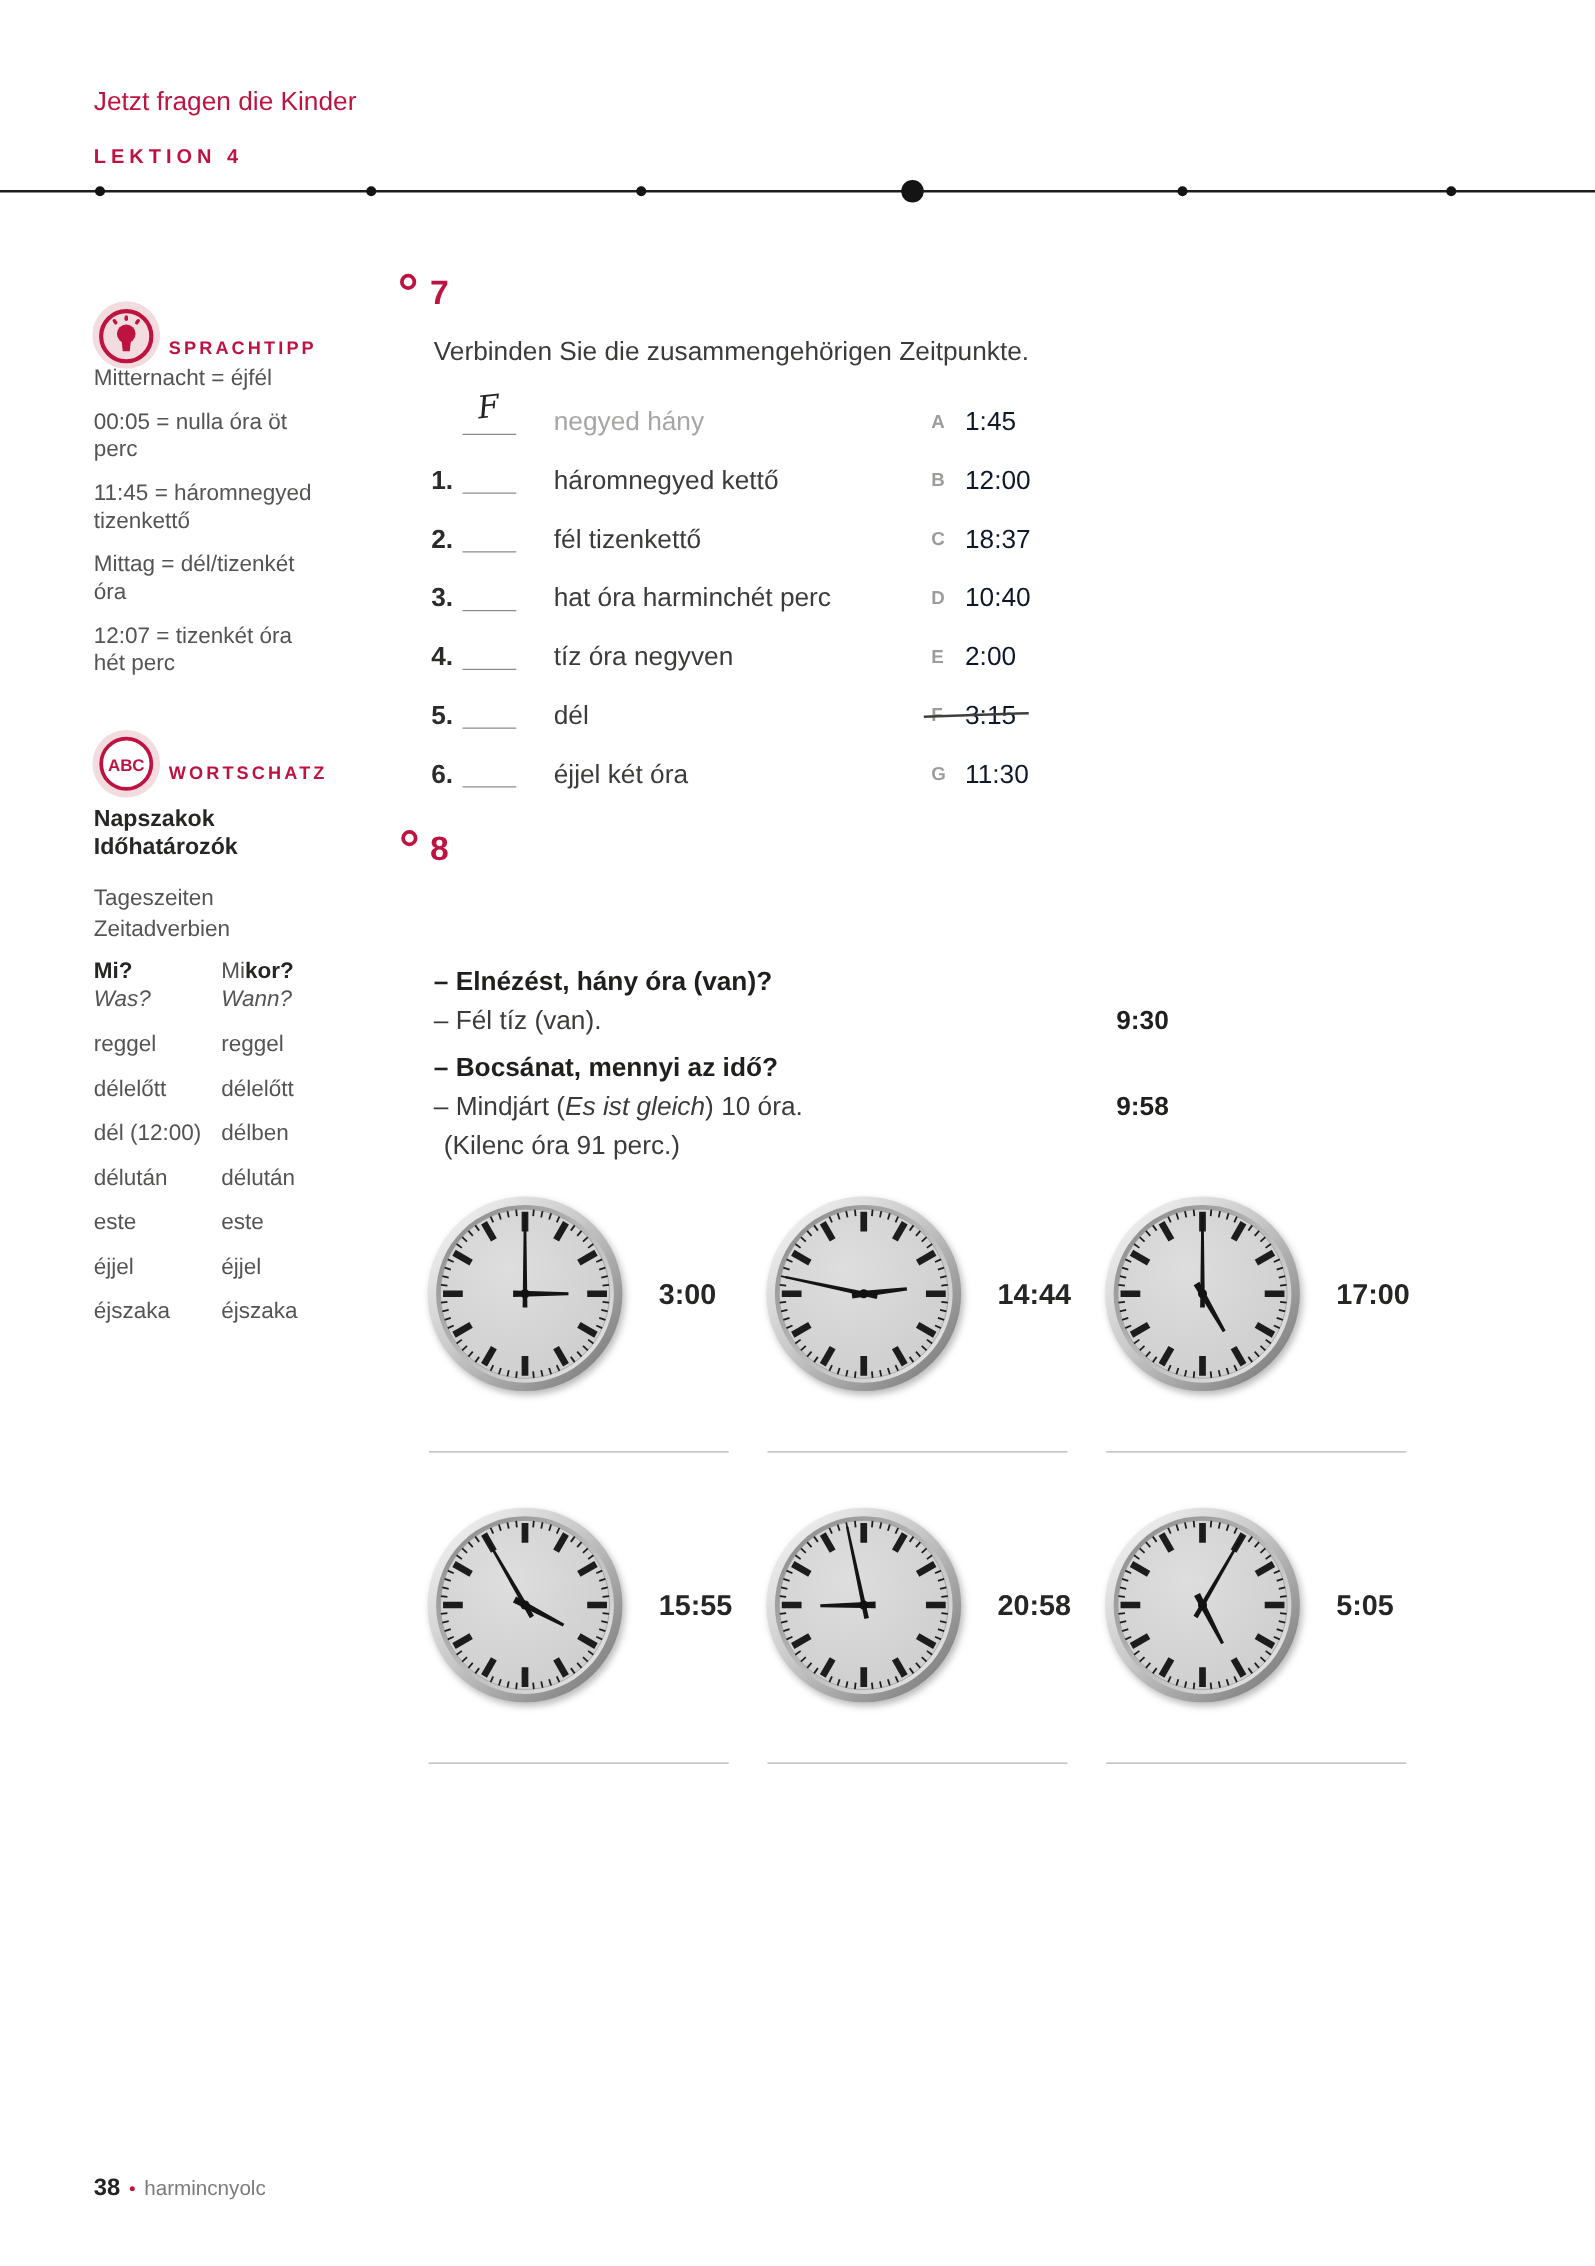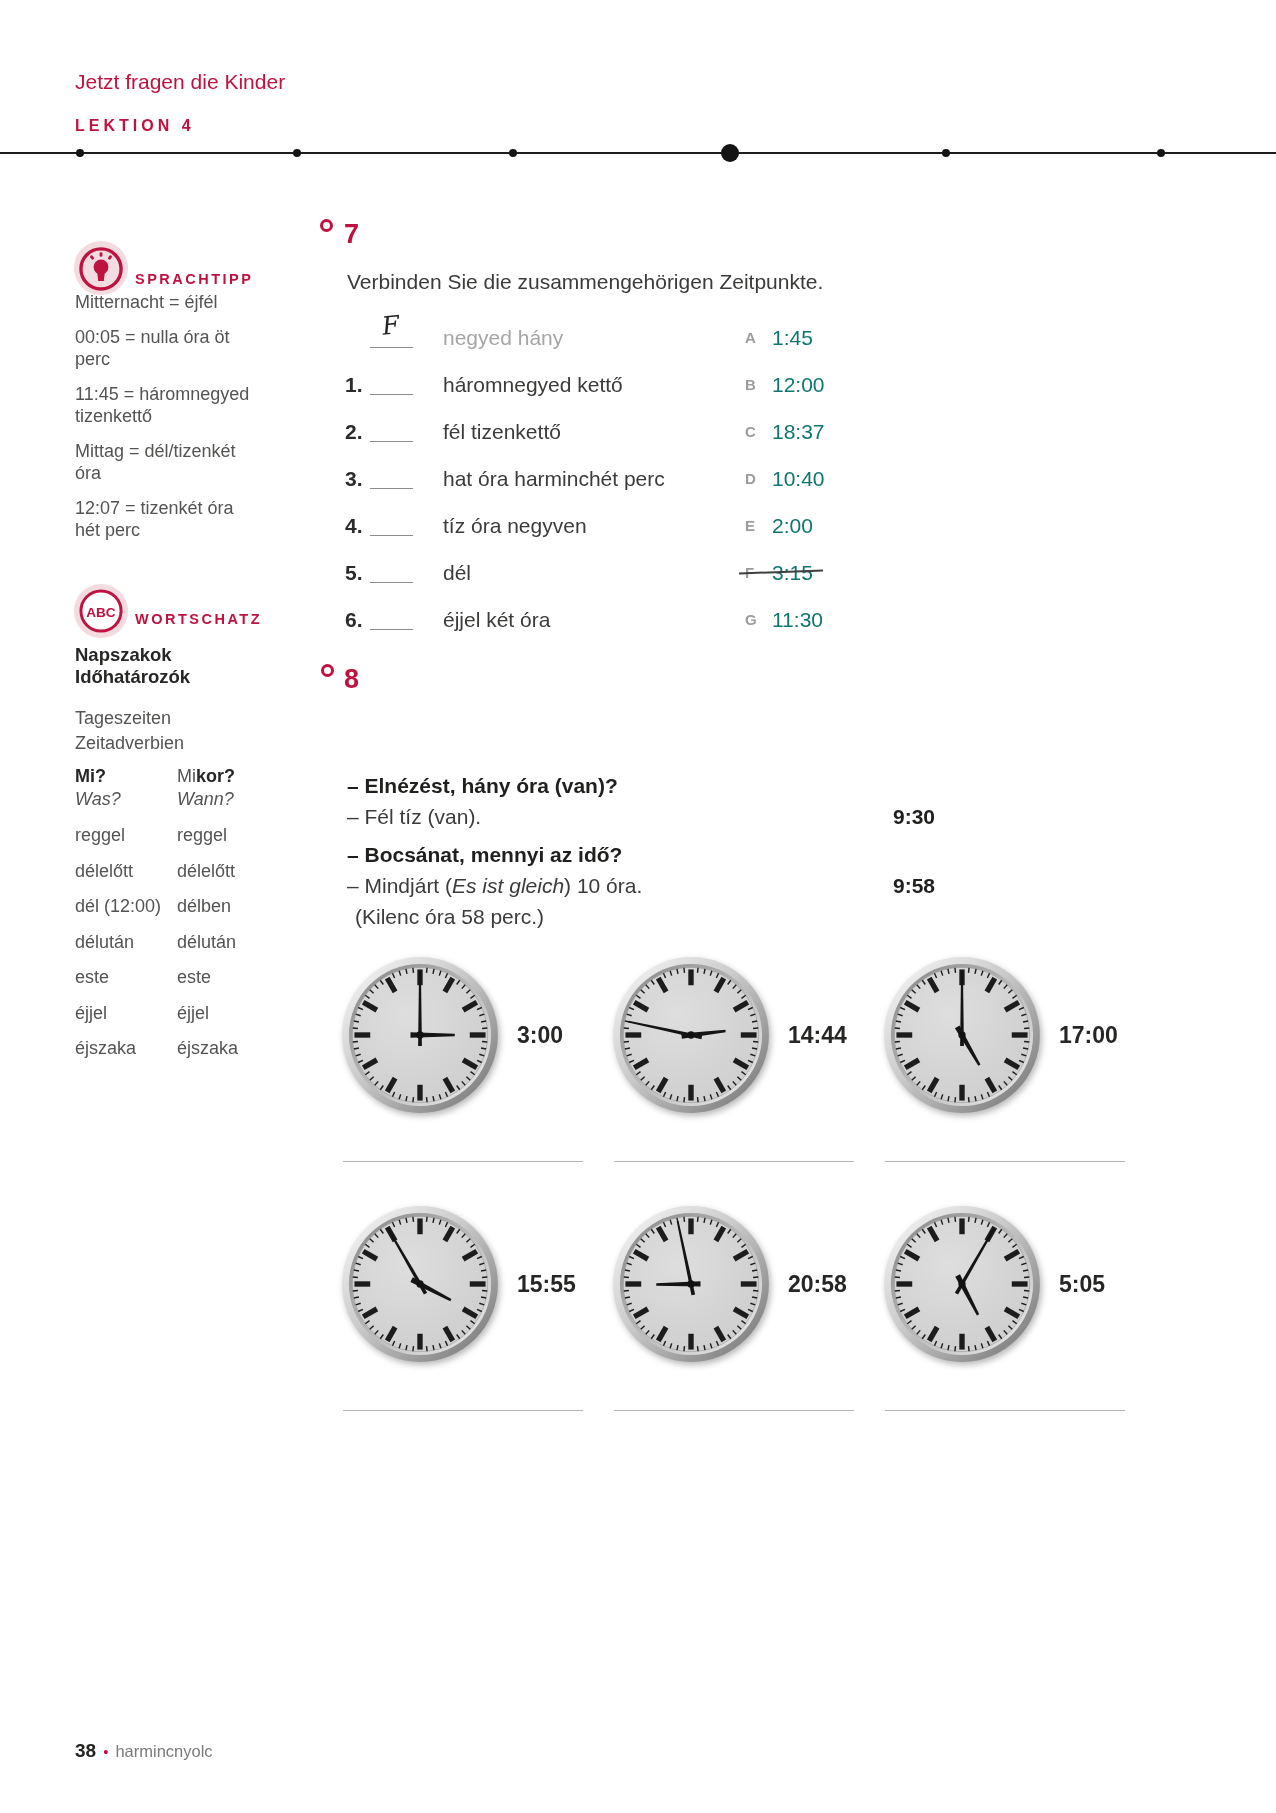--- a/index.html
+++ b/index.html
@@ -39,40 +39,40 @@
   .match-list{position:absolute;left:345px;top:314px;}
   .m-row{display:flex;align-items:center;height:47px;font-size:21px;}
   .m-num{width:25px;font-weight:bold;color:#2b2b2a;}
   .m-blank{width:43px;height:0;border-bottom:1.5px solid #8c8c8b;transform:translateY(10px);position:relative;}
   .m-text{margin-left:30px;color:#3b3b3a;}
   .m-row.example .m-text{color:#a5a5a4;}
   .hand-f{position:absolute;left:12px;top:-36px;font-family:"DejaVu Serif",serif;font-style:italic;font-size:25px;color:#232323;transform:rotate(-6deg);}
   .options-list{position:absolute;left:745px;top:314px;}
   .o-row{display:flex;align-items:center;height:47px;font-size:21px;position:relative;}
   .o-letter{width:27px;font-size:15px;font-weight:bold;color:#9c9c9b;}
-  .o-time{color:#0f766e;}
+  .o-time{color:#0f172a;}
   .o-row.struck::after{content:"";position:absolute;left:-6px;top:22px;width:84px;height:2px;background:#3f3f3e;transform:rotate(-2deg);}
 
   
   .dialogue{position:absolute;left:347px;top:770px;width:640px;font-size:21px;}
   .d-line{height:31px;display:flex;align-items:center;position:relative;}
   .d-bold{font-weight:bold;color:#1f1f1e;}
   .d-note{padding-left:8px;}
   .d-time{position:absolute;left:546px;font-weight:bold;color:#1f1f1e;}
   .d-gap{height:7px;}
   .d-it{font-style:italic;}
 
   
   .clocks{position:absolute;left:341px;top:956px;}
   .clock-row{display:flex;}
   .clock-row + .clock-row{margin-top:43px;}
   .clock-cell{width:271px;}
   .clock-main{display:flex;align-items:center;height:158px;}
   .clock-svg{width:158px;height:158px;flex:0 0 158px;filter:drop-shadow(2px 3px 3px rgba(0,0,0,0.28));}
-  .clock-label{font-size:23px;font-weight:bold;color:#262625;margin-left:18px;}
+  .clock-label{font-size:23px;font-weight:bold;color:#262625;margin-left:28px;}
   .clock-line{margin-top:47px;margin-left:2px;width:240px;height:0;border-bottom:1px solid #b4b4b3;}
 
   
   .footer{position:absolute;left:75px;top:1740px;display:flex;align-items:center;}
   .f-num{font-size:19px;font-weight:bold;color:#232322;}
   .f-dot{color:#be1340;font-size:15px;margin:0 7px;}
   .f-word{font-size:16.5px;color:#7a7a79;}
 </style>
 </head>
 <body>
@@ -276,21 +276,21 @@
       <span class="d-time">9:30</span>
     </div>
     <div class="d-gap"></div>
     <div class="d-line d-bold">– Bocsánat, mennyi az idő?</div>
     <div class="d-line">
       <span>– Mindjárt (</span>
         <span class="d-it">Es ist gleich</span>
         <span>) 10 óra.</span>
       <span class="d-time">9:58</span>
     </div>
-    <div class="d-line d-note">(Kilenc óra 58 perc.)</div>
+    <div class="d-line d-note">(Kilenc óra 91 perc.)</div>
   </div>
 
   <div class="clocks">
     <div class="clock-row">
       <div class="clock-cell">
         <div class="clock-main">
           <svg class="clock-svg" viewBox="0 0 100 100">
             <circle cx="50" cy="50" r="49.3" fill="url(#rimGrad)"></circle>
               <circle cx="50" cy="50" r="45" fill="url(#rimGrad2)"></circle>
               <circle cx="50" cy="50" r="42.8" fill="url(#faceGrad)" stroke="#9e9e9e" stroke-width="0.4"></circle>

